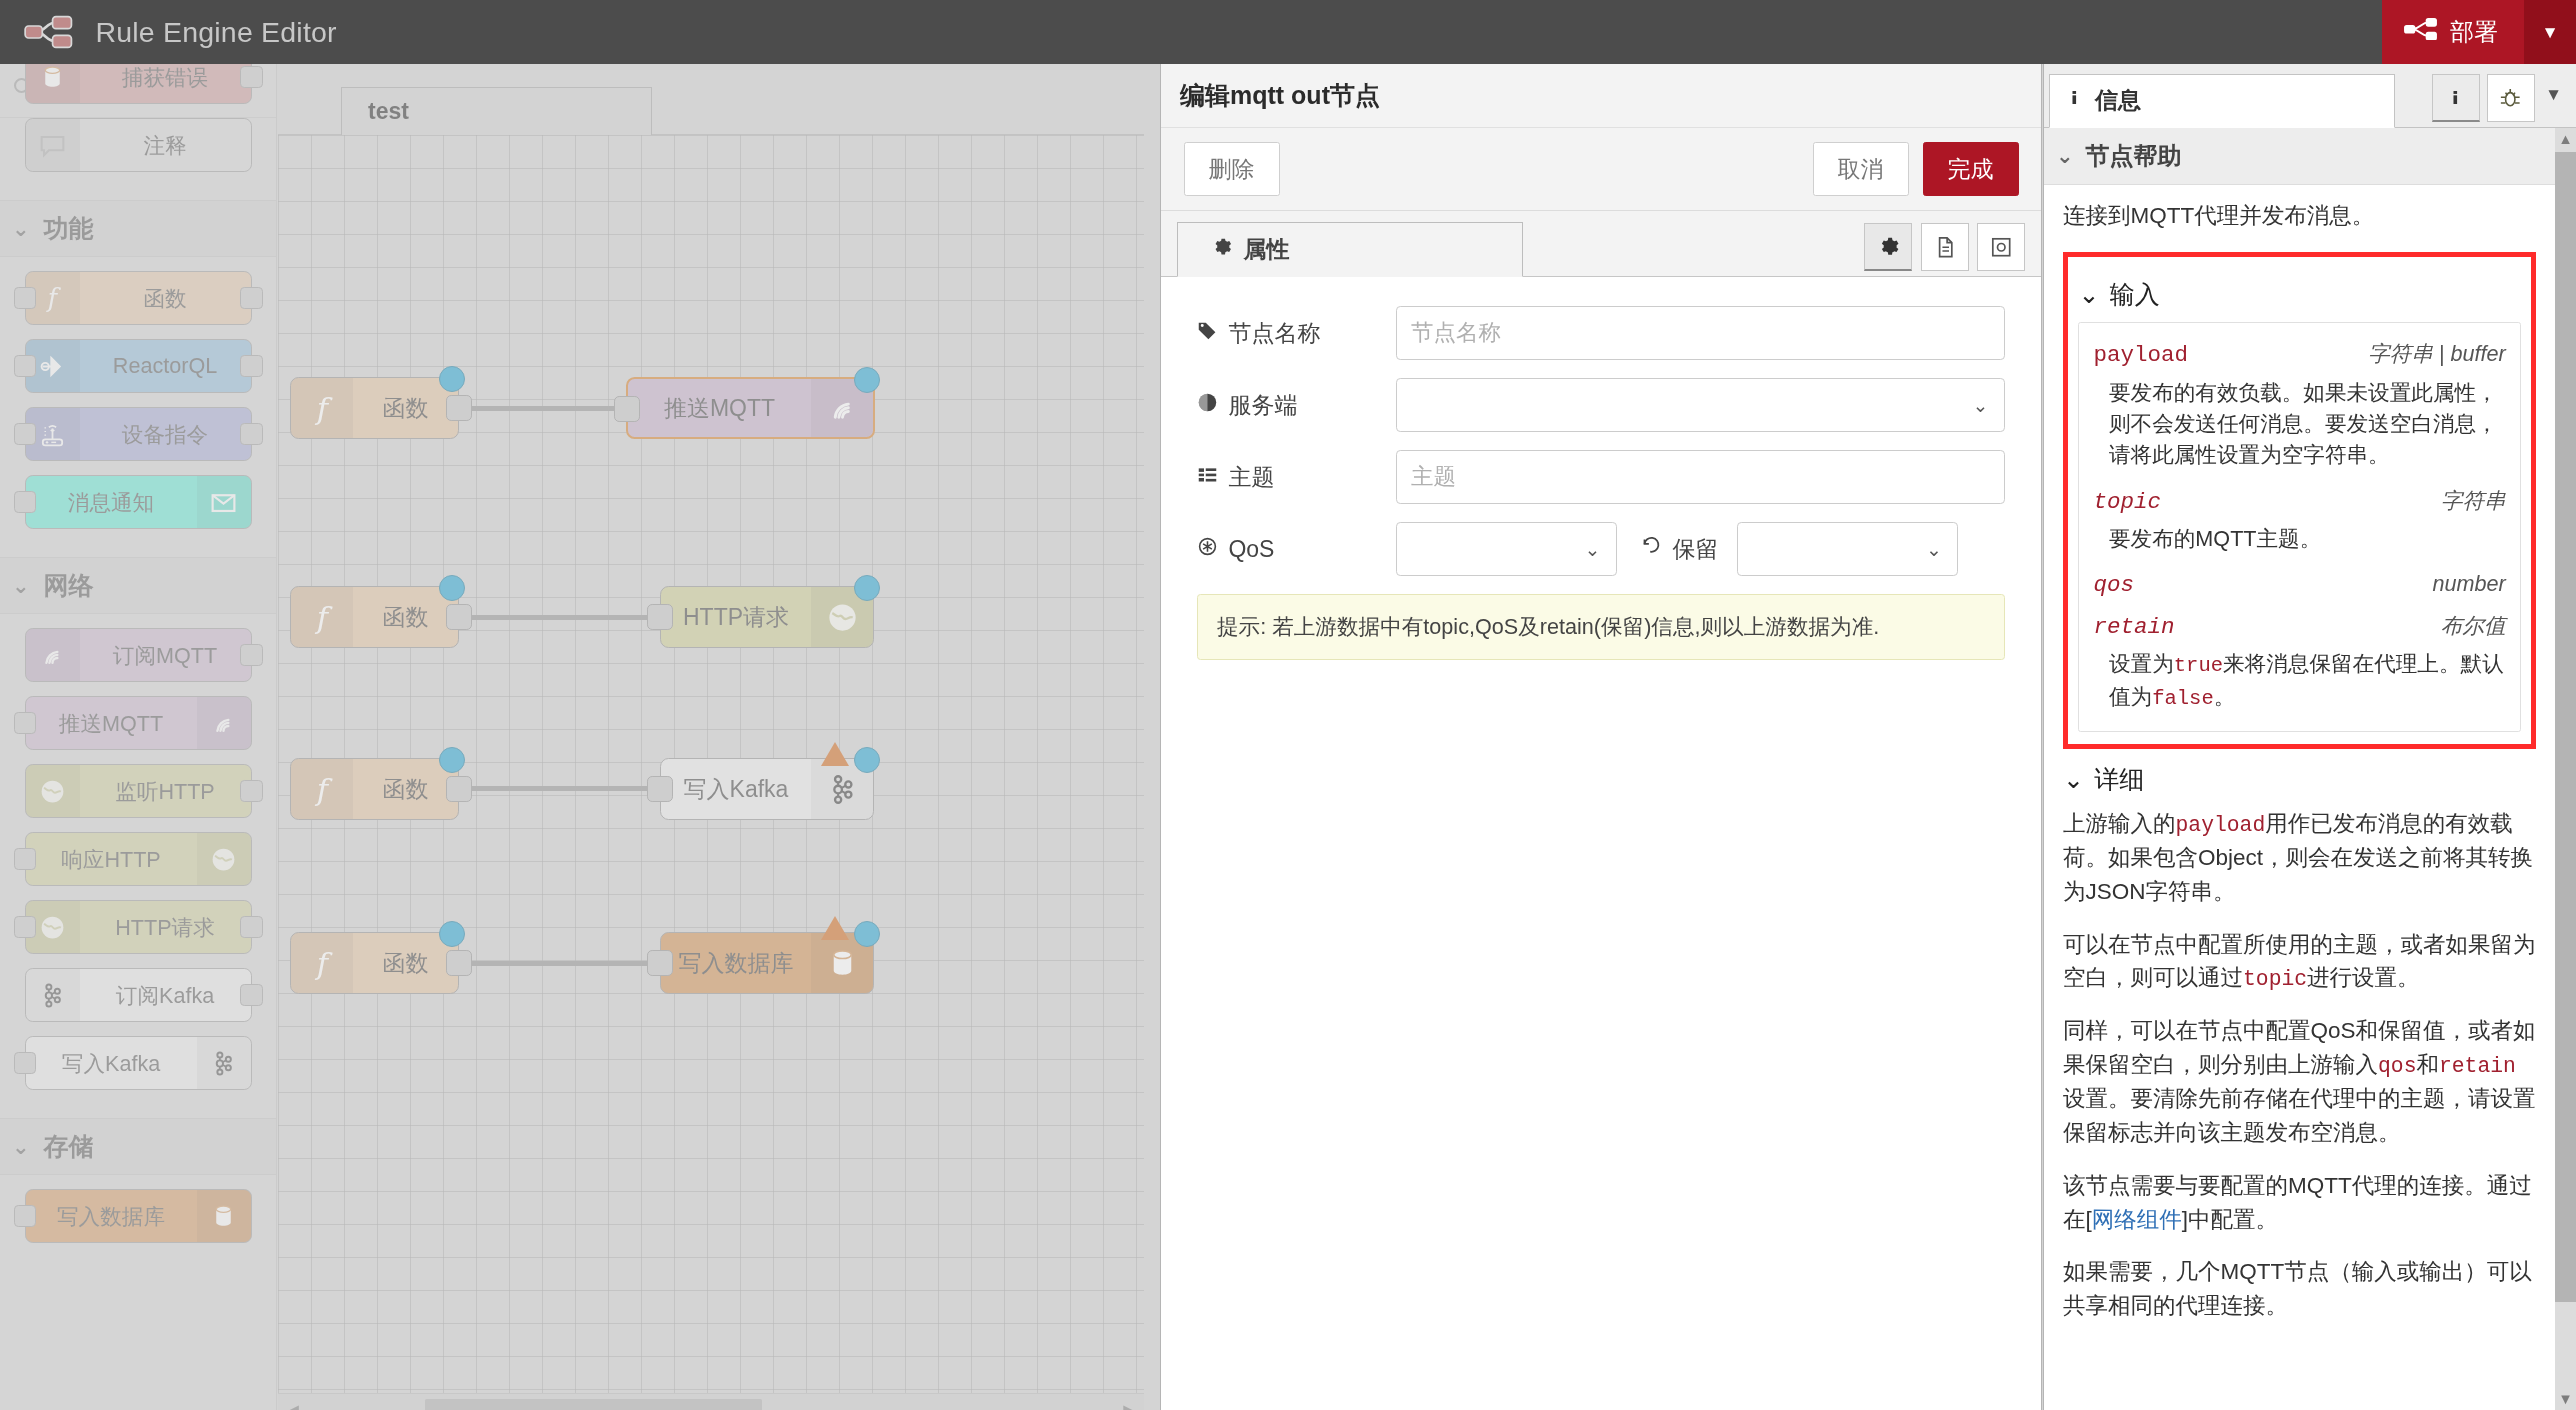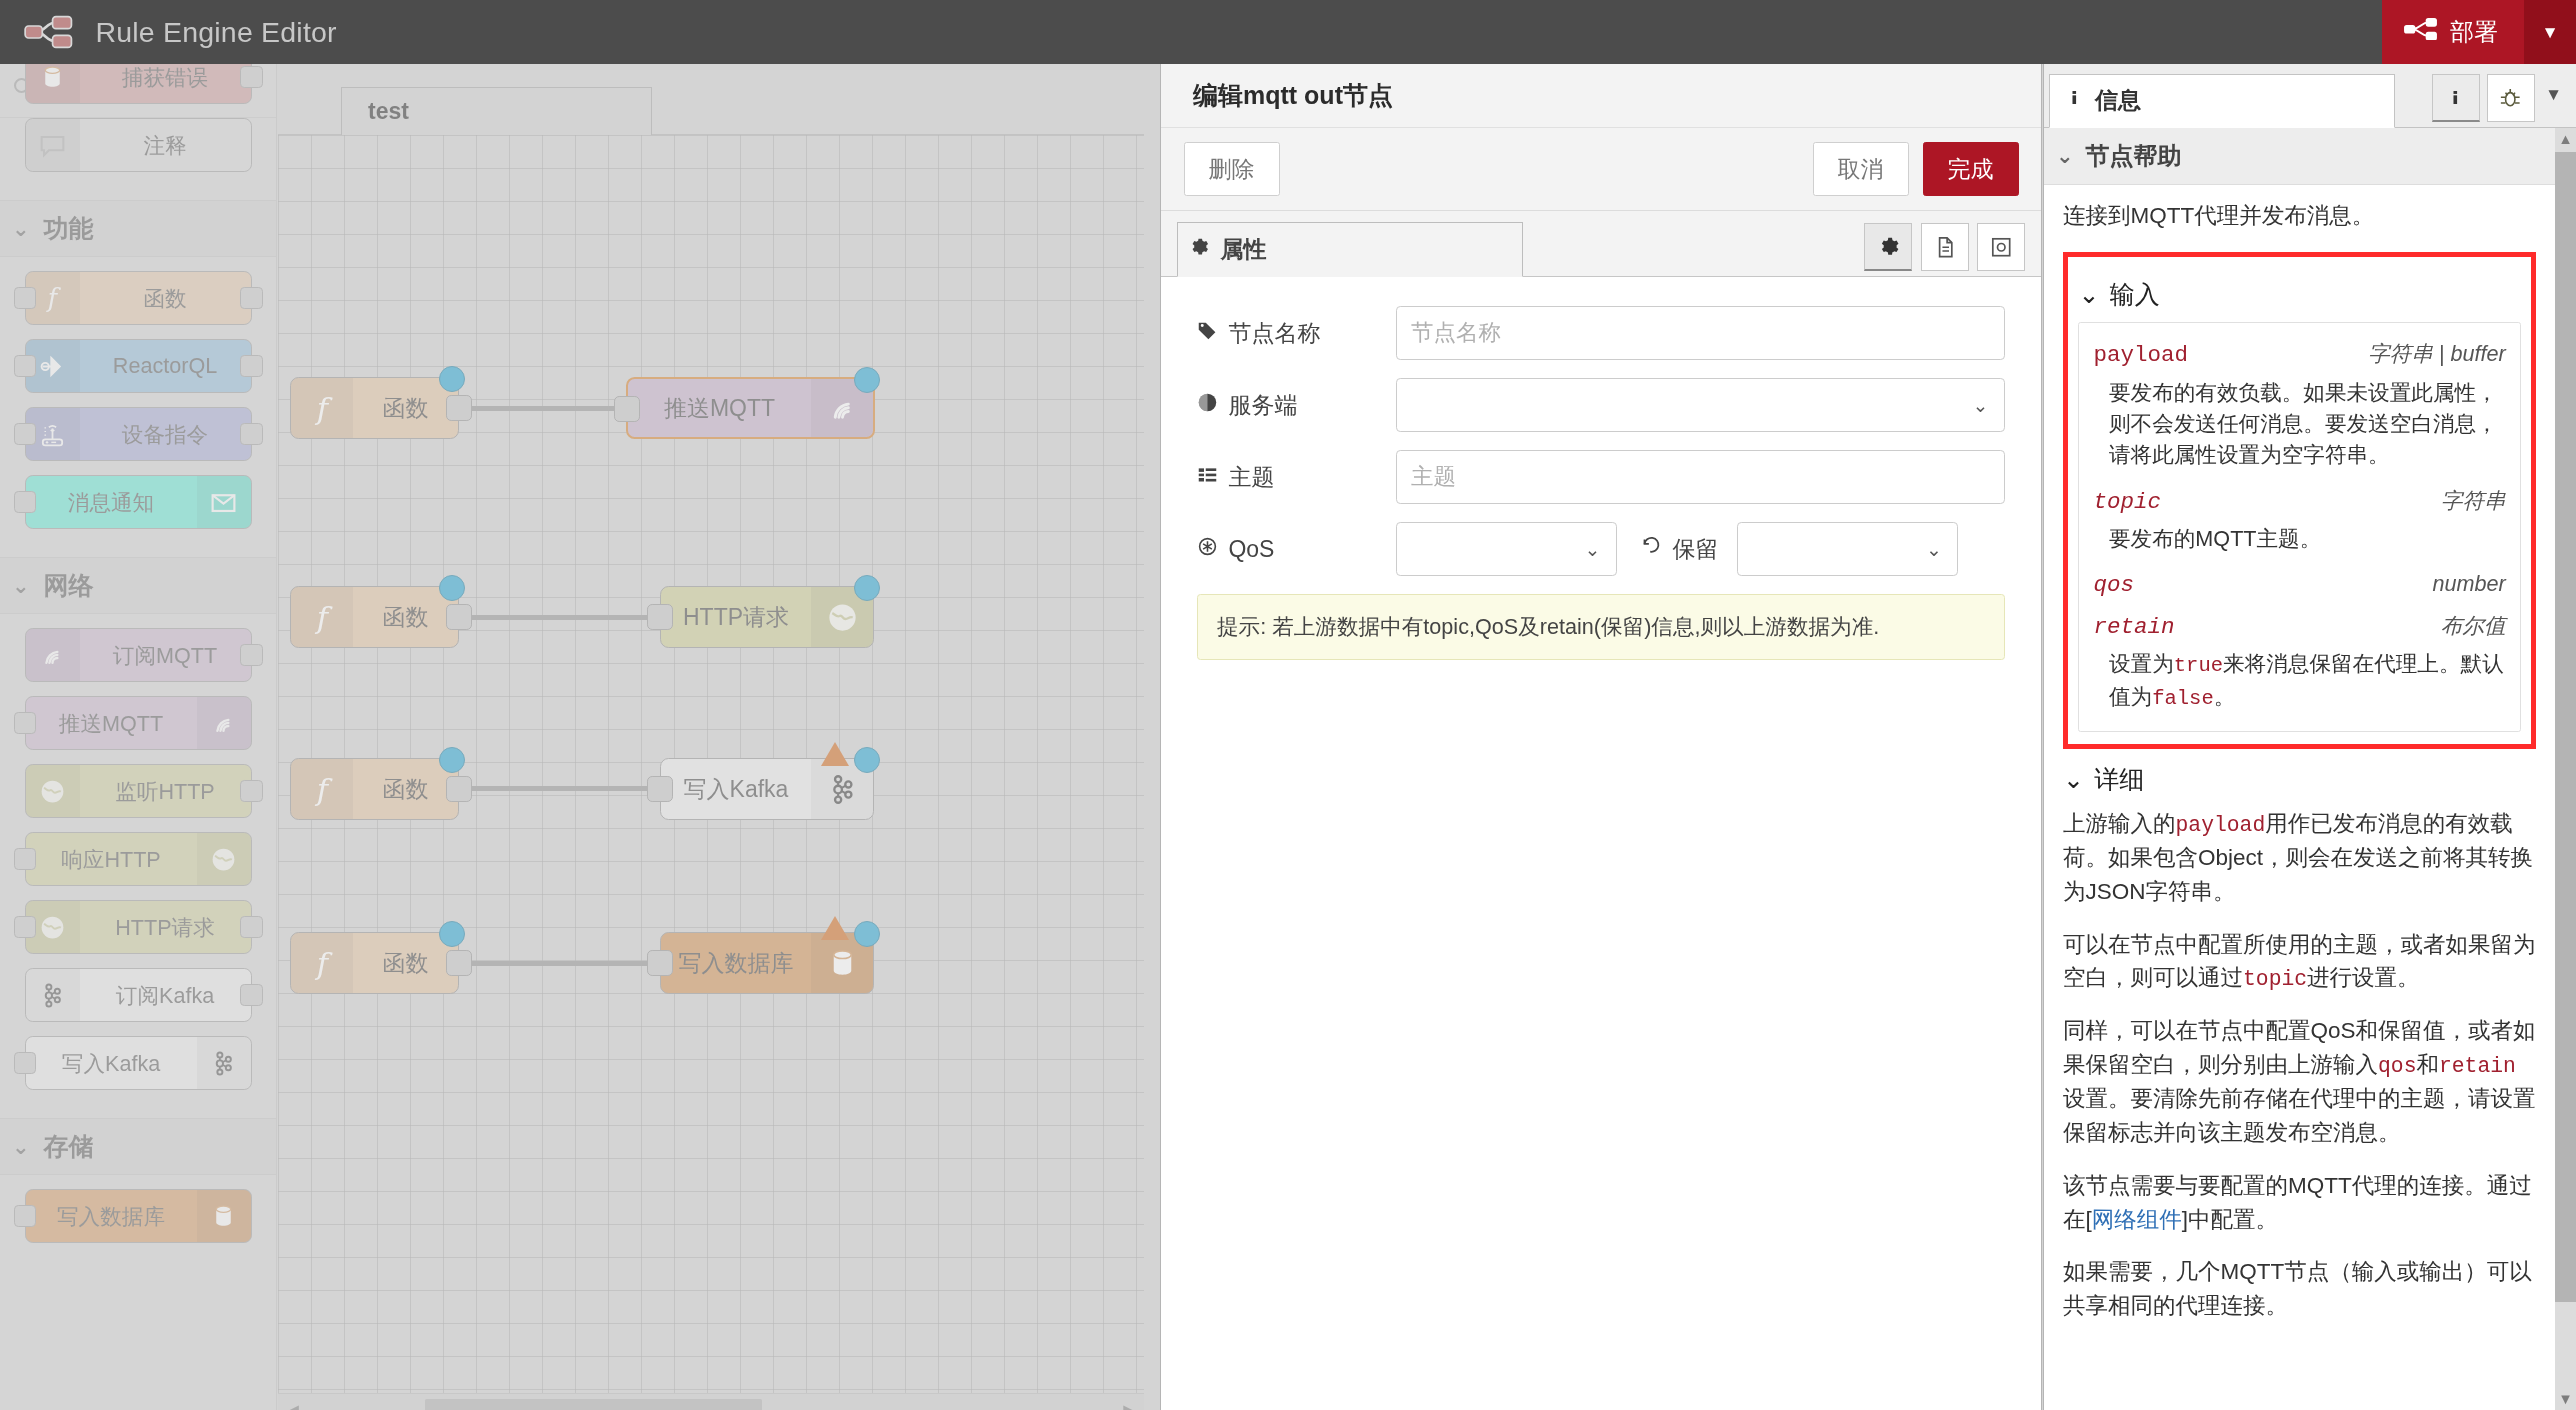--- a/index.html
+++ b/index.html
@@ -156,21 +156,21 @@
     background: rgba(212,212,212,.45); z-index: 8; pointer-events: none;
   }
 
   
   .dialog {
     position: absolute; left: 1160px; top: 64px; width: 882px; height: 1346px;
     background: #f3f3f3; border-left: 0.9px solid #b5b5b5; border-right: 0.9px solid #b5b5b5;
     z-index: 20; display: flex; flex-direction: column;
   }
   .dlg-title {
-    height: 64px; display: flex; align-items: center; padding-left: 32px;
+    height: 64px; display: flex; align-items: center; padding-left: 19px;
     font-size: 25px; font-weight: bold; color: #2b2b2b;
     border-bottom: 0.9px solid #e0e0e0;
   }
   .dlg-toolbar {
     height: 83px; display: flex; align-items: center; padding: 0 22.5px;
     border-bottom: 0.9px solid #dcdcdc;
   }
   .btn {
     border: 0.9px solid #cfcfcf; background: #fff; color: #777;
     font-size: 23px; padding: 10.4px 24px; border-radius: 2.6px; cursor: pointer;
@@ -180,21 +180,21 @@
   .dlg-toolbar .spacer { flex: 1; }
   .dlg-toolbar .right-btns { display: flex; gap: 14px; }
 
   .tabs-row {
     height: 66px; display: flex; align-items: flex-end; padding: 0 15.6px;
     border-bottom: 0.9px solid #c6c6c6; position: relative;
   }
   .prop-tab {
     border: 0.9px solid #bdbdbd; border-bottom: 0.9px solid #f3f3f3;
     background: #f3f3f3; height: 55px; width: 346px;
-    display: flex; align-items: center; gap: 12px; padding-left: 10px;
+    display: flex; align-items: center; gap: 12px; padding-left: 33px;
     font-size: 23px; font-weight: bold; color: #444; margin-bottom: -0.9px;
   }
   .tab-tools { margin-left: auto; display: flex; gap: 8.6px; margin-bottom: 5.2px; }
   .tool-btn {
     width: 48px; height: 48px; border: 0.9px solid #c6c6c6; background: #fff;
     display: flex; align-items: center; justify-content: center;
   }
   .tool-btn.active { background: #e8e8e8; border-bottom: 2.6px solid #888; }
 
   .form-area { padding: 29px 36px 0 36px; background: #fff; flex: 1; }

